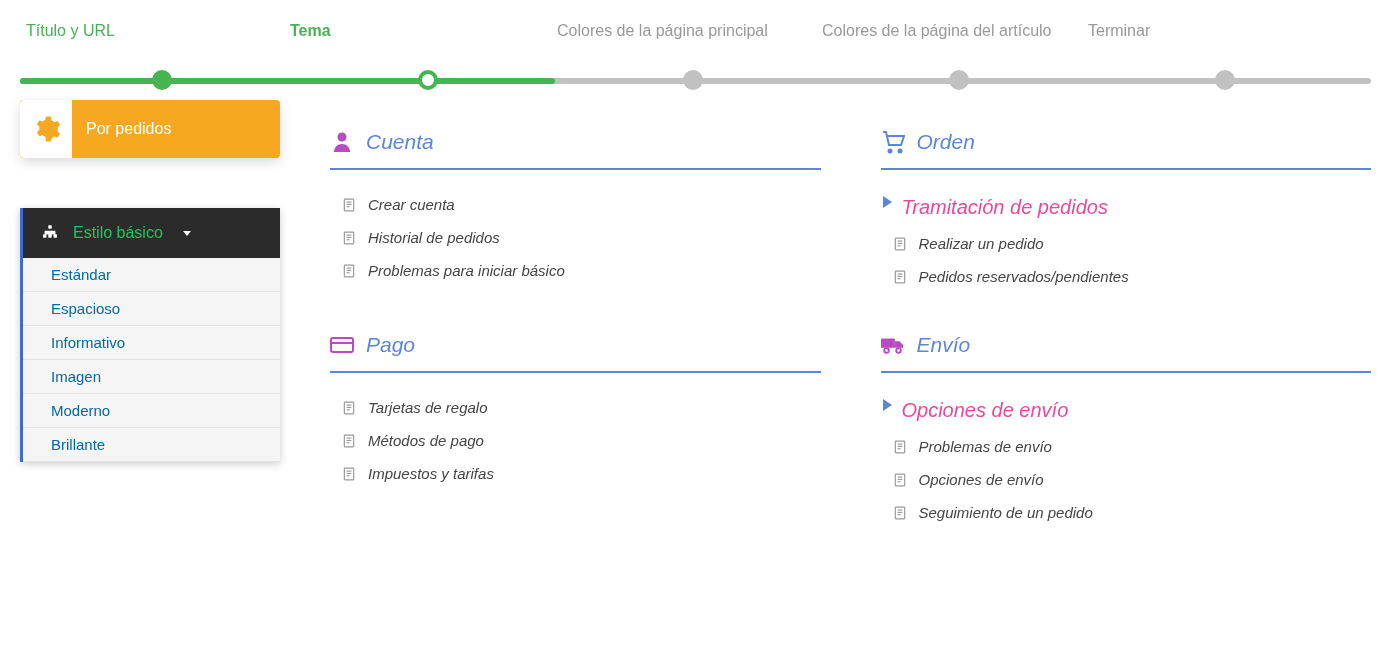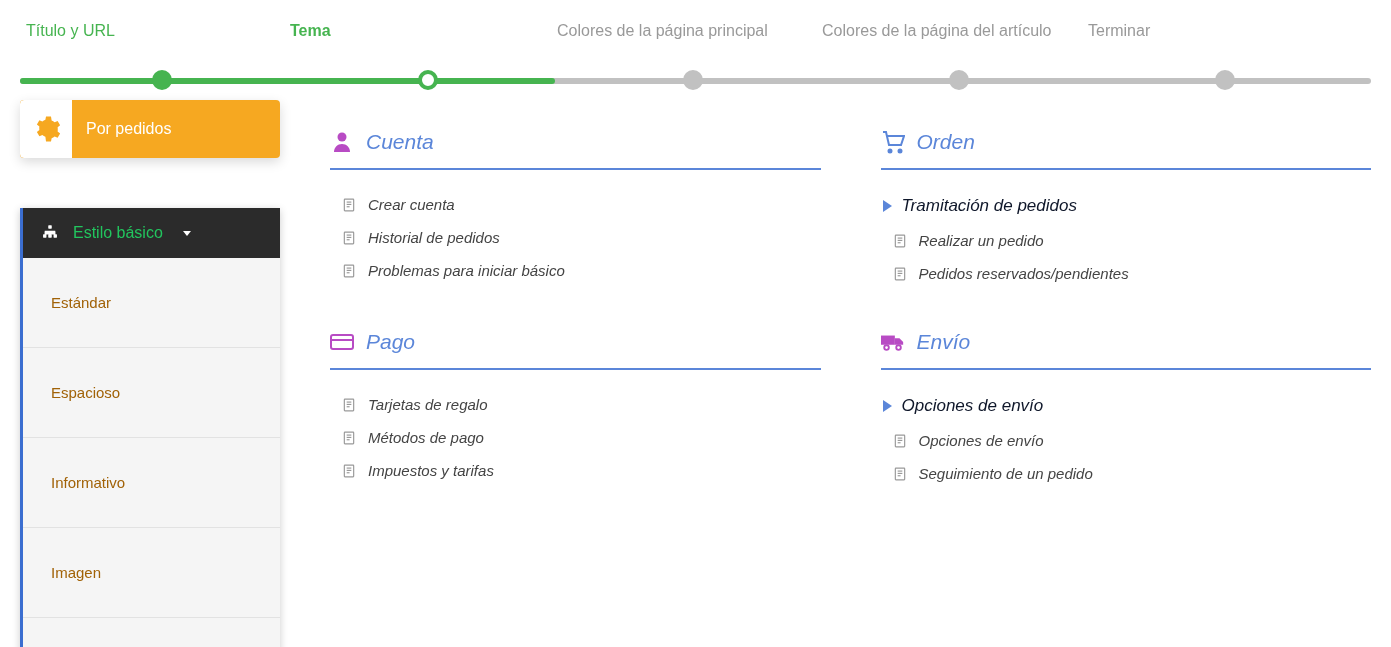--- a/index.html
+++ b/index.html
@@ -118,24 +118,24 @@
       font-size: 16px;
       display: flex;
       align-items: center;
       gap: 14px;
       cursor: pointer;
     }
     .style-options {
       background: #f5f5f5;
     }
     .style-option {
-      padding: 36px 28px;
+      padding: 8px 28px;
       border-bottom: 1px solid #e2e2e2;
       font-size: 15px;
-      color: #a16207;
+      color: #0369a1;
       cursor: pointer;
     }
     
     
     .preview {
       flex: 1;
       padding-top: 30px;
     }
     .preview-row {
       display: flex;
@@ -173,25 +173,25 @@
     .item-list li {
       padding: 8px 0 8px 12px;
       font-size: 15px;
       color: #444;
       display: flex;
       align-items: center;
       gap: 12px;
       cursor: pointer;
     }
     .item-sub {
-      color: #0f172a;
-      font-size: 17px;
+      color: #ec4899;
+      font-size: 20px;
       padding: 8px 0 8px 2px;
       display: flex;
-      align-items: center;
+      align-items: flex-start;
       gap: 10px;
       cursor: pointer;
     }
     .doc-icon {
       width: 14px;
       height: 14px;
       flex-shrink: 0;
     }
     .caret-right {
       width: 0;
@@ -422,20 +422,29 @@
           <span>Opciones de envío</span>
         </div>
         <ul class="item-list">
           <li>
             <svg class="doc-icon" viewBox="0 0 24 24" fill="none" stroke="#999" stroke-width="2">
                 <rect x="4" y="2" width="16" height="20" rx="1"></rect>
                 <line x1="8" y1="7" x2="16" y2="7"></line>
                 <line x1="8" y1="11" x2="16" y2="11"></line>
                 <line x1="8" y1="15" x2="13" y2="15"></line>
               </svg>
+            <span>Problemas de envío</span>
+          </li>
+          <li>
+            <svg class="doc-icon" viewBox="0 0 24 24" fill="none" stroke="#999" stroke-width="2">
+                <rect x="4" y="2" width="16" height="20" rx="1"></rect>
+                <line x1="8" y1="7" x2="16" y2="7"></line>
+                <line x1="8" y1="11" x2="16" y2="11"></line>
+                <line x1="8" y1="15" x2="13" y2="15"></line>
+              </svg>
             <span>Opciones de envío</span>
           </li>
           <li>
             <svg class="doc-icon" viewBox="0 0 24 24" fill="none" stroke="#999" stroke-width="2">
                 <rect x="4" y="2" width="16" height="20" rx="1"></rect>
                 <line x1="8" y1="7" x2="16" y2="7"></line>
                 <line x1="8" y1="11" x2="16" y2="11"></line>
                 <line x1="8" y1="15" x2="13" y2="15"></line>
               </svg>
             <span>Seguimiento de un pedido</span>

